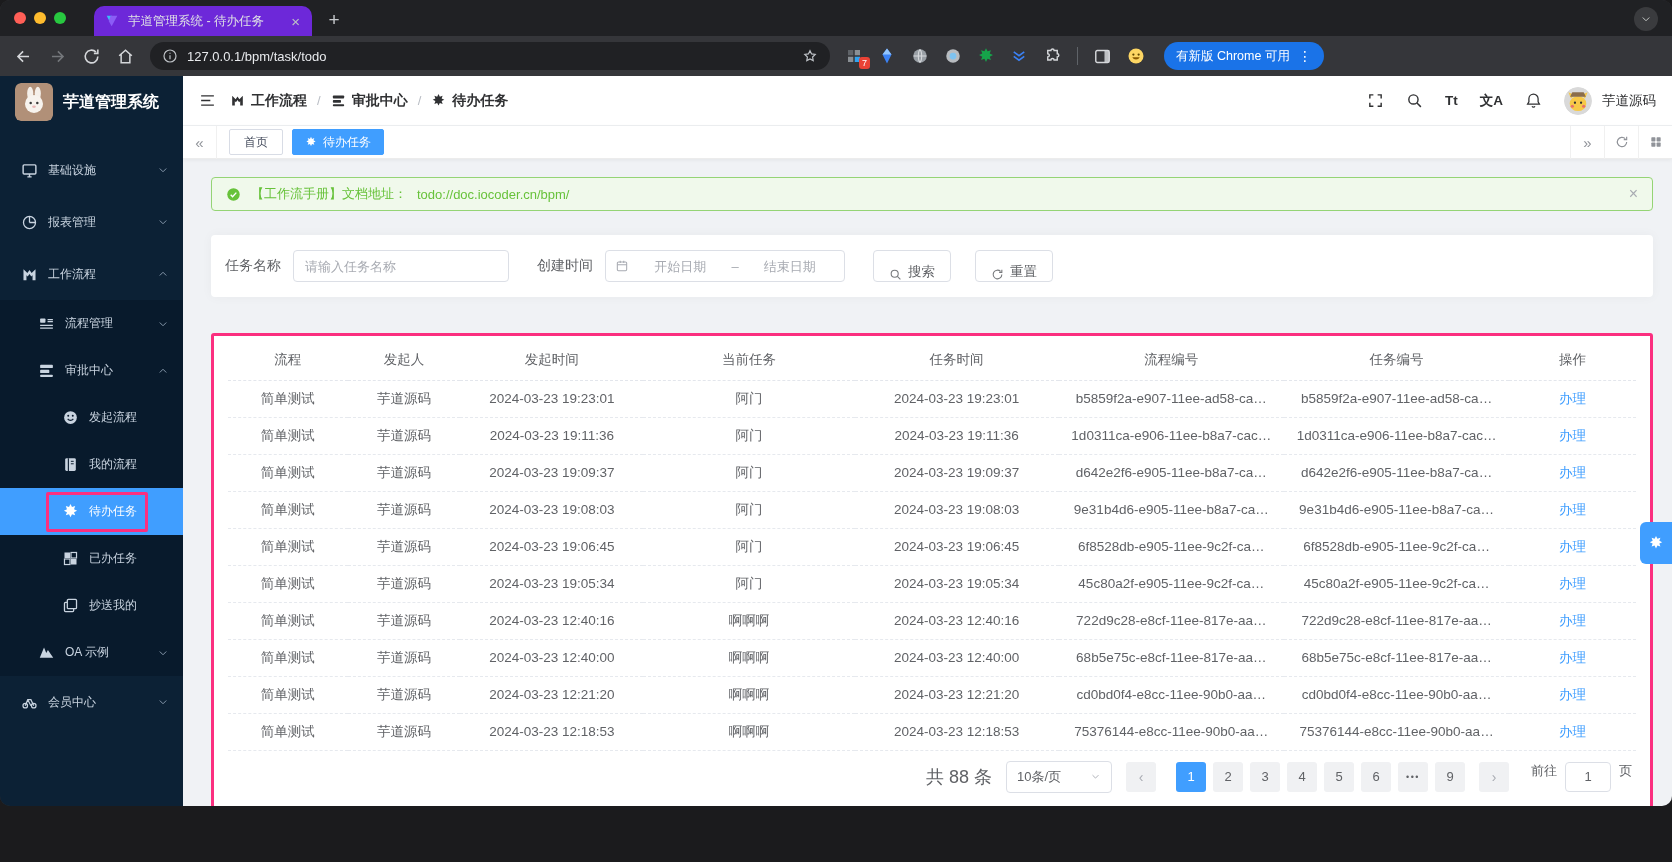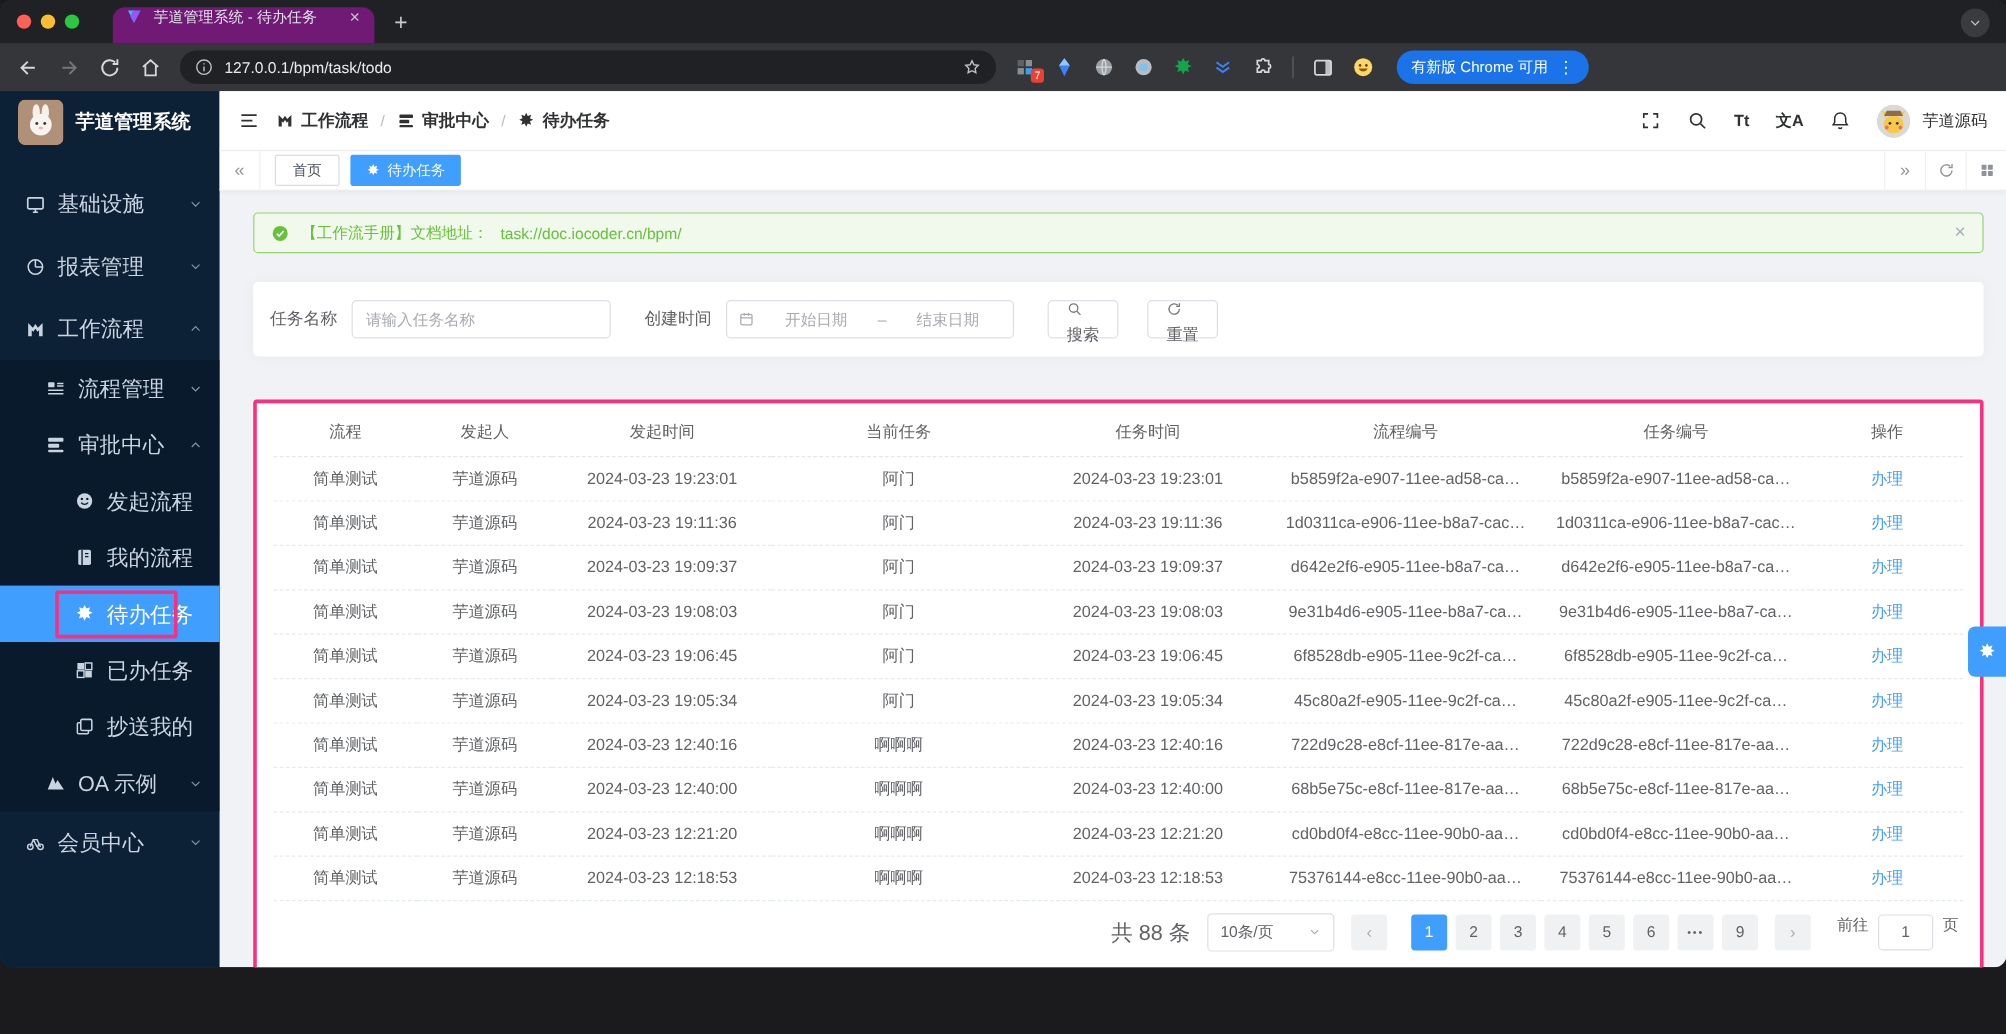--- a/index.html
+++ b/index.html
@@ -6,22 +6,22 @@
   html,body { width:1672px; height:862px; overflow:hidden; background:#1b1b1d;
     font-family:"Liberation Sans","DejaVu Sans",sans-serif; }
   .window { position:absolute; left:0; top:0; width:1672px; height:806px;
     border-radius:10px; overflow:hidden; background:#35363a; display:flex; flex-direction:column; }
 
   
   .tabstrip { height:36px; background:#202124; display:flex; align-items:flex-end; padding-left:14px; position:relative; flex:none; }
   .traffic { display:flex; gap:8px; align-items:center; height:36px; margin-right:28px; }
   .tl { width:12px; height:12px; border-radius:50%; }
   .tl.r{background:#ff5f57}.tl.y{background:#febc2e}.tl.g{background:#28c840}
-  .btab { height:30px; width:218px; background:#701a75; border-radius:10px 10px 0 0;
-    display:flex; align-items:flex-start; padding:0 10px; gap:8px; color:#dfe1e5; font-size:12.5px; }
+  .btab { height:30px; width:218px; background:#6d28d9; border-radius:10px 10px 0 0;
+    display:flex; align-items:center; padding:0 10px; gap:8px; color:#dfe1e5; font-size:12.5px; }
   .favicon { width:16px; height:16px; flex:none; display:flex; }
   .btab-title { flex:1; white-space:nowrap; overflow:hidden; text-overflow:ellipsis; }
   .btab-close { color:#bdc1c6; font-size:15px; padding:0 2px; }
   .newtab { width:28px; height:28px; margin:0 0 2px 8px; color:#c7cacd; font-size:19px;
     display:flex; align-items:center; justify-content:center; border-radius:50%; }
   .tabsearch { position:absolute; right:14px; top:7px; width:24px; height:24px; border-radius:50%;
     background:#3a3b3e; color:#c4c7c5; display:flex; align-items:center; justify-content:center; }
   .tabsearch svg{width:12px;height:12px}
 
   .toolbar { height:40px; background:#35363a; display:flex; align-items:center; padding:0 14px; gap:15px; flex:none; }
@@ -41,21 +41,21 @@
     border-radius:14px; display:flex; align-items:center; gap:8px; padding:0 12px; white-space:nowrap; }
   .update-pill .dots{font-size:14px; letter-spacing:0;}
 
   
   .app-row { flex:1; display:flex; min-height:0; }
   .sidebar { width:183px; background:#0c2135; color:#c9d4e0; flex:none; display:flex; flex-direction:column; }
   .logo-row { height:52px; display:flex; align-items:center; padding-left:15px; gap:10px; flex:none; }
   .logo-img { width:38px; height:38px; border-radius:6px; overflow:hidden; display:flex; }
   .app-title { color:#fff; font-size:16px; font-weight:600; white-space:nowrap; }
   .menu { padding-top:16px; flex:1; overflow:hidden; }
-  .menu-item { display:flex; align-items:center; font-size:18px; cursor:pointer; position:relative; white-space:nowrap; }
+  .menu-item { display:flex; align-items:center; font-size:12px; cursor:pointer; position:relative; white-space:nowrap; }
   .lvl1{height:52px; padding:0 14px 0 21px;}
   .lvl2{height:47px; padding:0 14px 0 38px;}
   .lvl3{height:47px; padding:0 14px 0 62px;}
   .in-sub{background:#081a2c;}
   .menu-item.active{background:#409eff; color:#fff;}
   .mi-icon{width:17px;height:17px;margin-right:10px;flex:none;display:flex;}
   .mi-icon svg{width:100%;height:100%}
   .mi-label{flex:1;}
   .mi-chev{width:12px;height:12px;color:#8496a9;display:flex;}
   .mi-chev svg{width:100%;height:100%}
@@ -107,21 +107,21 @@
   .f-input::placeholder{color:#a8abb2;}
   .gap28{width:28px;flex:none;}
   .daterange{width:240px;height:32px;border:1px solid #dcdfe6;border-radius:4px;display:flex;
     align-items:center;padding:0 9px;gap:6px;background:#fff;}
   .daterange .ic{width:14px;height:14px;color:#a8abb2;display:flex;flex:none;}
   .d-in{flex:1;border:none;outline:none;font-size:13px;color:#606266;text-align:center;min-width:0;
     font-family:"Liberation Sans","DejaVu Sans",sans-serif;}
   .d-in::placeholder{color:#a8abb2;}
   .d-sep{color:#a8abb2;font-size:13px;}
   .btn{height:32px;border:1px solid #dcdfe6;border-radius:4px;background:#fff;display:flex;
-    align-items:flex-start;gap:6px;padding:0 15px;font-size:13.5px;color:#606266;flex-direction:column;}
+    align-items:flex-end;gap:6px;padding:0 15px;font-size:13.5px;color:#606266;}
   .btn .ic{width:13px;height:13px;display:flex;color:#77797c;}
   .btn + .btn{margin-left:24px;}
 
   .table-card { margin-top:36px; background:#fff; border:3px solid #fb2f7f; border-radius:3px;
     padding:4px 14px 6px; }
   table { width:100%; border-collapse:collapse; table-layout:fixed; }
   th { height:40px; font-size:13.5px; color:#606266; font-weight:500; text-align:center;
     border-bottom:1px dashed #e3e6ec; white-space:nowrap; }
   td { height:37px; font-size:13.5px; color:#606266; text-align:center;
     border-bottom:1px dashed #e6e9ee; white-space:nowrap; overflow:hidden; text-overflow:ellipsis; }
@@ -561,21 +561,21 @@
       <div class="content">
 
         <div class="alert">
           <span class="ic">
               <svg viewBox="0 0 24 24">
                 <circle cx="12" cy="12" r="10" fill="#67c23a"></circle>
                 <path d="M7.5 12.5l3 3 6-6.5" stroke="#fff" stroke-width="2.2" fill="none"></path>
               </svg>
             </span>
           <span>【工作流手册】文档地址：</span>
-          <a class="alert-link" href="#">task://doc.iocoder.cn/bpm/</a>
+          <a class="alert-link" href="#">todo://doc.iocoder.cn/bpm/</a>
           <span class="alert-close">×</span>
         </div>
 
         <div class="search-card">
           <span class="f-label">任务名称</span>
           <input class="f-input" placeholder="请输入任务名称" style="">
           <span class="gap28"></span>
           <span class="f-label">创建时间</span>
           <div class="daterange">
             <span class="ic">

